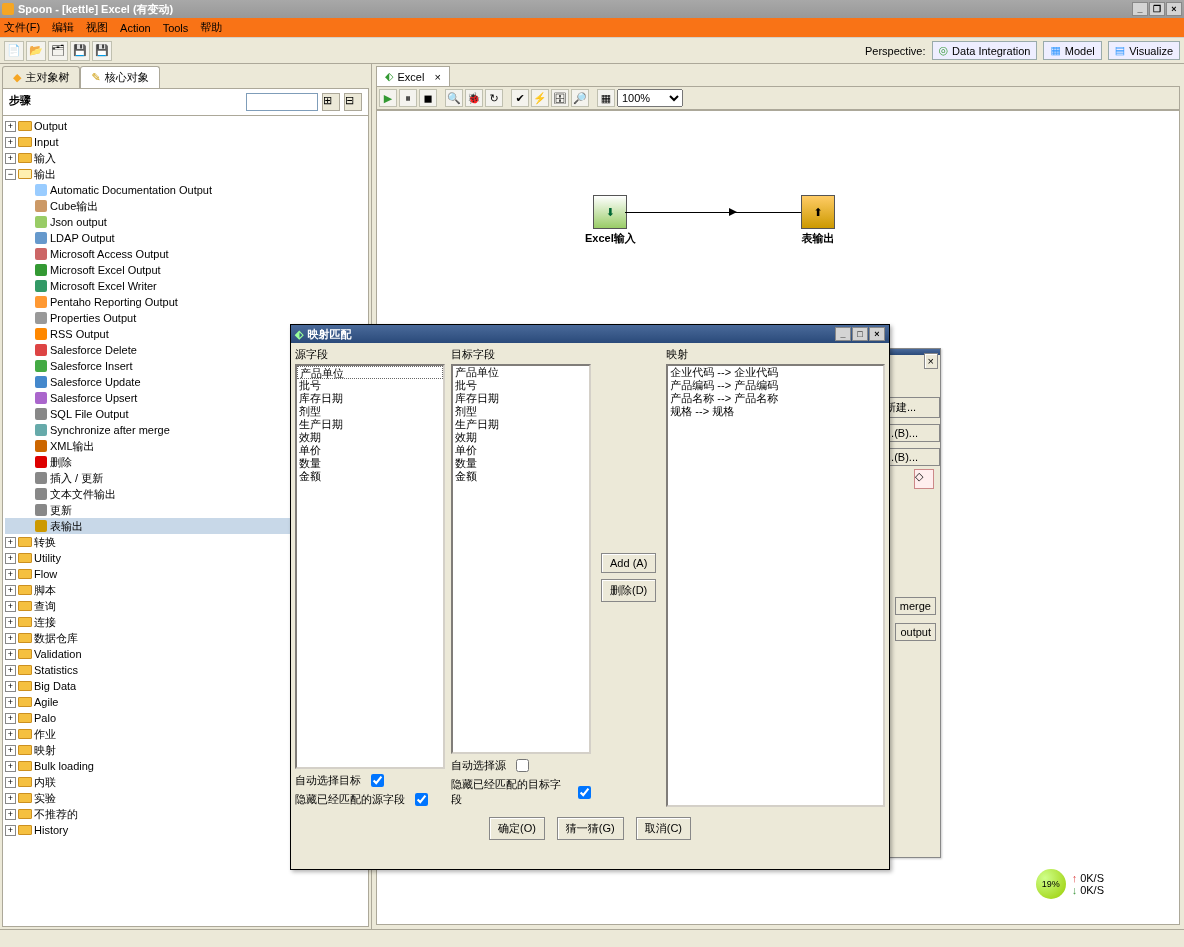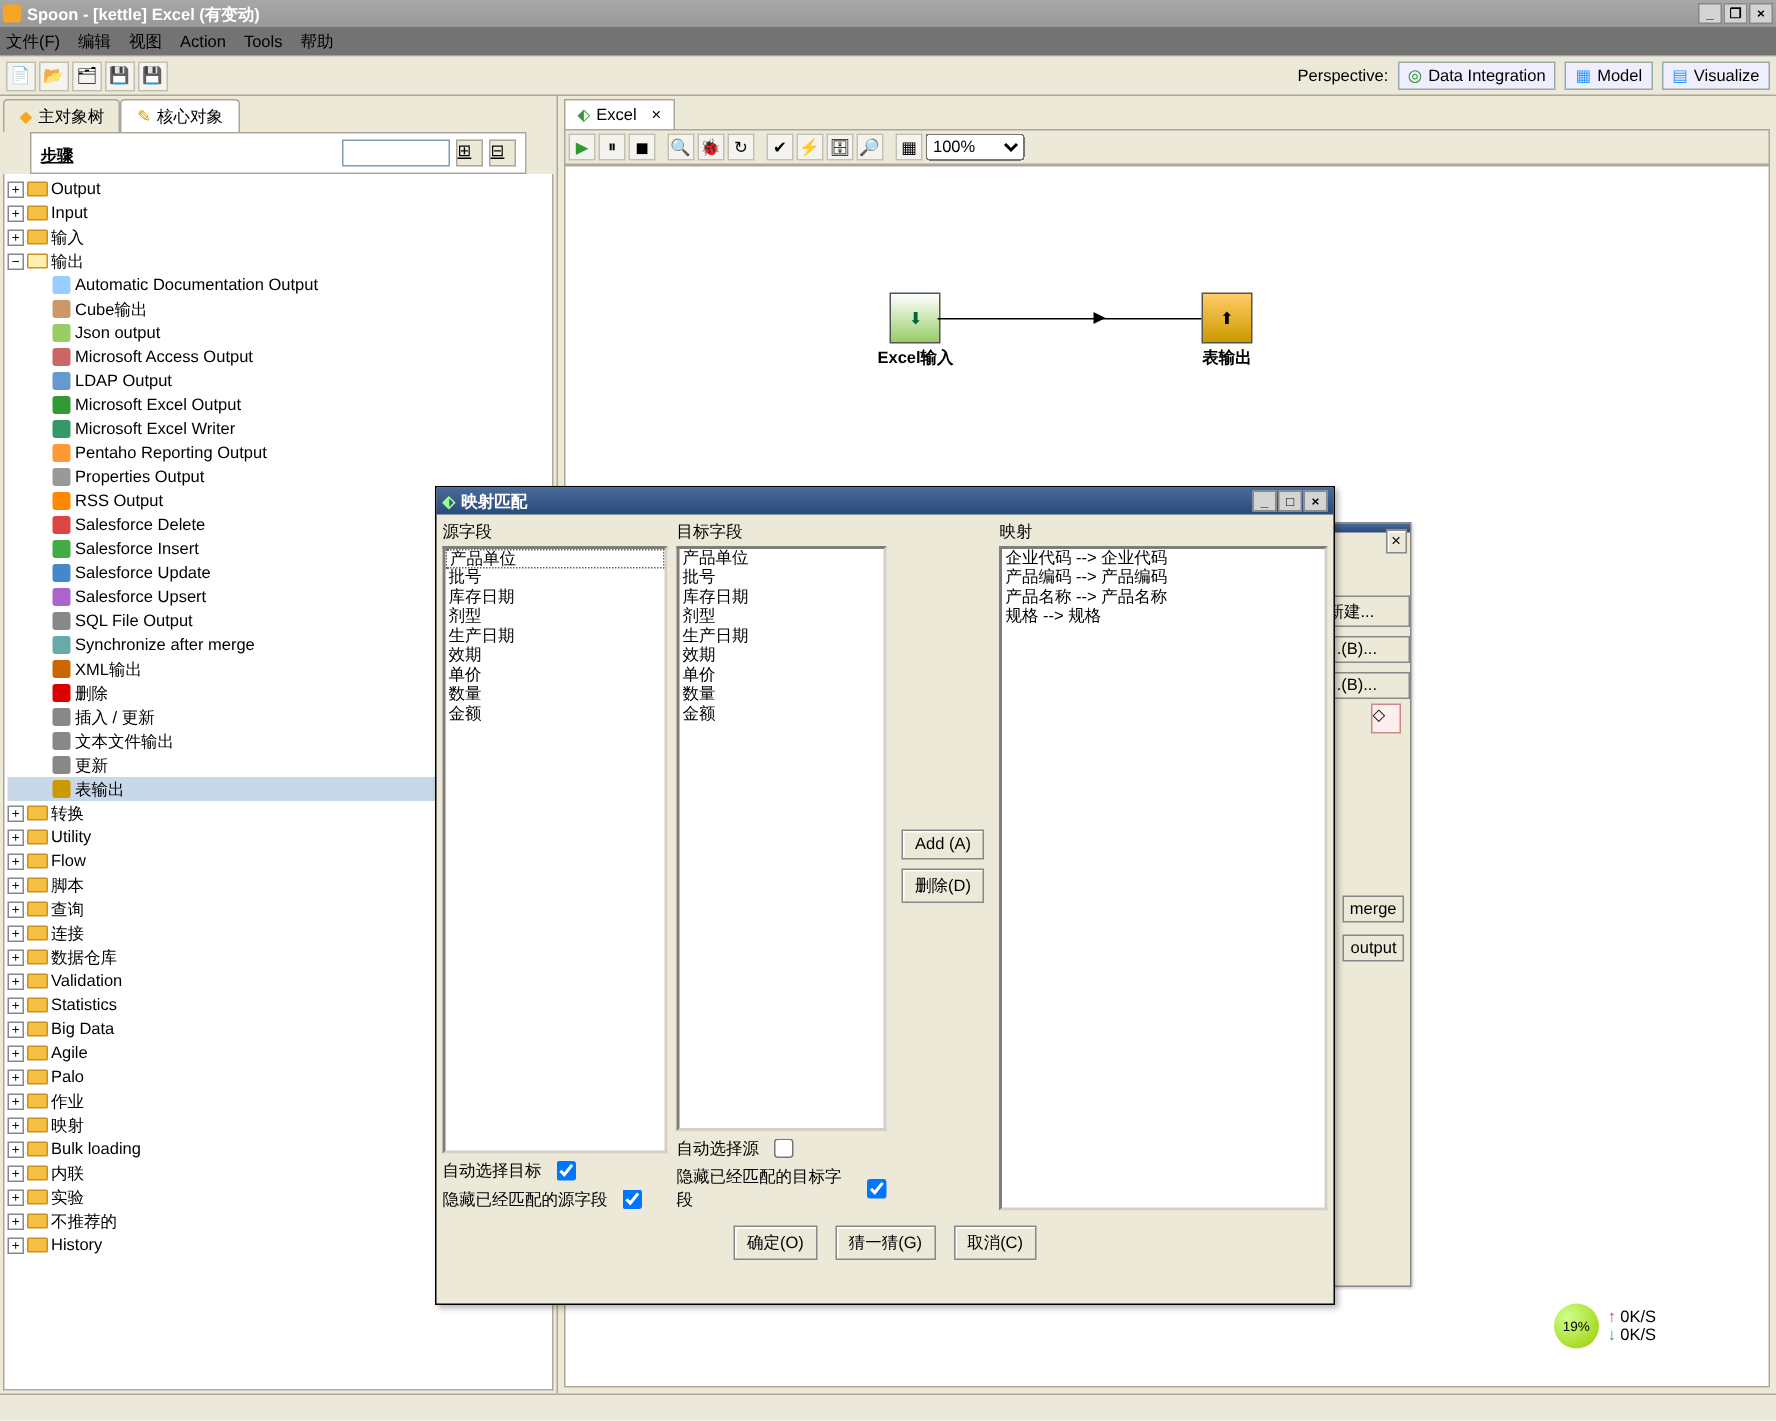--- a/index.html
+++ b/index.html
@@ -1,33 +1,33 @@
 <!DOCTYPE html>
 <html><head>
 <meta charset="utf-8">
 <style>
 *{box-sizing:border-box;margin:0;padding:0;font-family:Tahoma,Arial,sans-serif;font-size:11px;}
 body{background:#ece9d8;width:1184px;height:947px;position:relative;overflow:hidden;}
 .titlebar{background:linear-gradient(to bottom,#a8a8a8,#989898);height:18px;display:flex;align-items:center;padding:0 2px;color:#fff;font-weight:bold;}
 .titlebar .spoon-icon{width:12px;height:12px;background:#f5a623;border-radius:2px;margin-right:4px;display:inline-block;}
 .titlebar .wincontrols{margin-left:auto;display:flex;gap:1px;}
 .titlebar .wincontrols span{width:16px;height:14px;background:#d4d4d4;border:1px solid #888;text-align:center;line-height:12px;font-size:9px;color:#000;cursor:pointer;}
-.menubar{background:#737373;height:20px;display:flex;align-items:center;padding:0 4px;gap:12px;border-bottom:1px solid #d4d0c8;}
+.menubar{background:#f97316;height:20px;display:flex;align-items:center;padding:0 4px;gap:12px;border-bottom:1px solid #d4d0c8;}
 .menubar span{cursor:pointer;}
 .toolbar{background:#ece9d8;height:26px;display:flex;align-items:center;padding:0 4px;gap:2px;border-bottom:1px solid #aca899;}
 .toolbar .tb-btn{width:20px;height:20px;border:1px solid #c0c0b0;background:#f4f3ee;display:inline-flex;align-items:center;justify-content:center;cursor:pointer;}
 .toolbar .spacer{flex:1;}
 .toolbar .perspective{display:flex;align-items:center;gap:6px;}
 .toolbar .perspective .pbtn{border:1px solid #9aa;background:#eef;padding:2px 6px;display:flex;align-items:center;gap:4px;cursor:pointer;}
 .main{display:flex;height:calc(100% - 64px - 18px);}
 .sidebar{width:372px;background:#ece9d8;border-right:1px solid #aca899;display:flex;flex-direction:column;}
 .sidebar-tabs{height:24px;display:flex;padding:2px 2px 0 2px;}
 .sidebar-tabs .stab{padding:3px 10px;border:1px solid #aca899;background:#fff;border-bottom:none;border-radius:3px 3px 0 0;display:flex;align-items:center;gap:4px;cursor:pointer;}
 .sidebar-tabs .stab.inactive{background:#ece9d8;}
-.sidebar-header{background:#fff;border:1px solid #aca899;margin:0 20px;padding:4px 6px;display:flex;align-items:flex-end;gap:4px;text-decoration:underline;}
+.sidebar-header{background:#fff;border:1px solid #aca899;margin:0 2px;padding:4px 6px;display:flex;align-items:flex-start;gap:4px;}
 .sidebar-header input{width:72px;border:1px solid #7f9db9;height:18px;}
 .sidebar-header .sbtn{width:18px;height:18px;border:1px solid #aca899;background:#ece9d8;cursor:pointer;}
 .tree{flex:1;background:#fff;margin:0 2px 2px 2px;border:1px solid #aca899;border-top:none;overflow:auto;padding:2px;}
 .tree-item{display:flex;align-items:center;height:16px;cursor:pointer;white-space:nowrap;}
 .tree-item .exp{width:11px;height:11px;border:1px solid #888;background:#fff;text-align:center;line-height:8px;font-size:9px;margin-right:2px;}
 .tree-item .icon{width:14px;height:14px;margin-right:2px;display:inline-flex;align-items:center;justify-content:center;}
 .tree-item.selected{background:#c8d8e8;}
 .canvas-area{flex:1;background:#ece9d8;display:flex;flex-direction:column;}
 .canvas-tabs{height:22px;display:flex;padding:2px 4px 0 4px;}
 .canvas-tabs .ctab{padding:2px 8px;border:1px solid #aca899;background:#fff;border-bottom:none;display:flex;align-items:center;gap:4px;}
@@ -179,30 +179,30 @@
         <div class="tree-item" style="padding-left: 16px;">
           <span style="width:13px;display:inline-block"></span>
           <span class="icon">
             <span class="sicon" style="background:#9c6"></span>
           </span>
           <span>Json output</span>
         </div>
         <div class="tree-item" style="padding-left: 16px;">
           <span style="width:13px;display:inline-block"></span>
           <span class="icon">
+            <span class="sicon" style="background:#69c"></span>
+          </span>
+          <span>LDAP Output</span>
+        </div>
+        <div class="tree-item" style="padding-left: 16px;">
+          <span style="width:13px;display:inline-block"></span>
+          <span class="icon">
             <span class="sicon" style="background:#c66"></span>
           </span>
           <span>Microsoft Access Output</span>
-        </div>
-        <div class="tree-item" style="padding-left: 16px;">
-          <span style="width:13px;display:inline-block"></span>
-          <span class="icon">
-            <span class="sicon" style="background:#69c"></span>
-          </span>
-          <span>LDAP Output</span>
         </div>
         <div class="tree-item" style="padding-left: 16px;">
           <span style="width:13px;display:inline-block"></span>
           <span class="icon">
             <span class="sicon" style="background:#393"></span>
           </span>
           <span>Microsoft Excel Output</span>
         </div>
         <div class="tree-item" style="padding-left: 16px;">
           <span style="width:13px;display:inline-block"></span>

